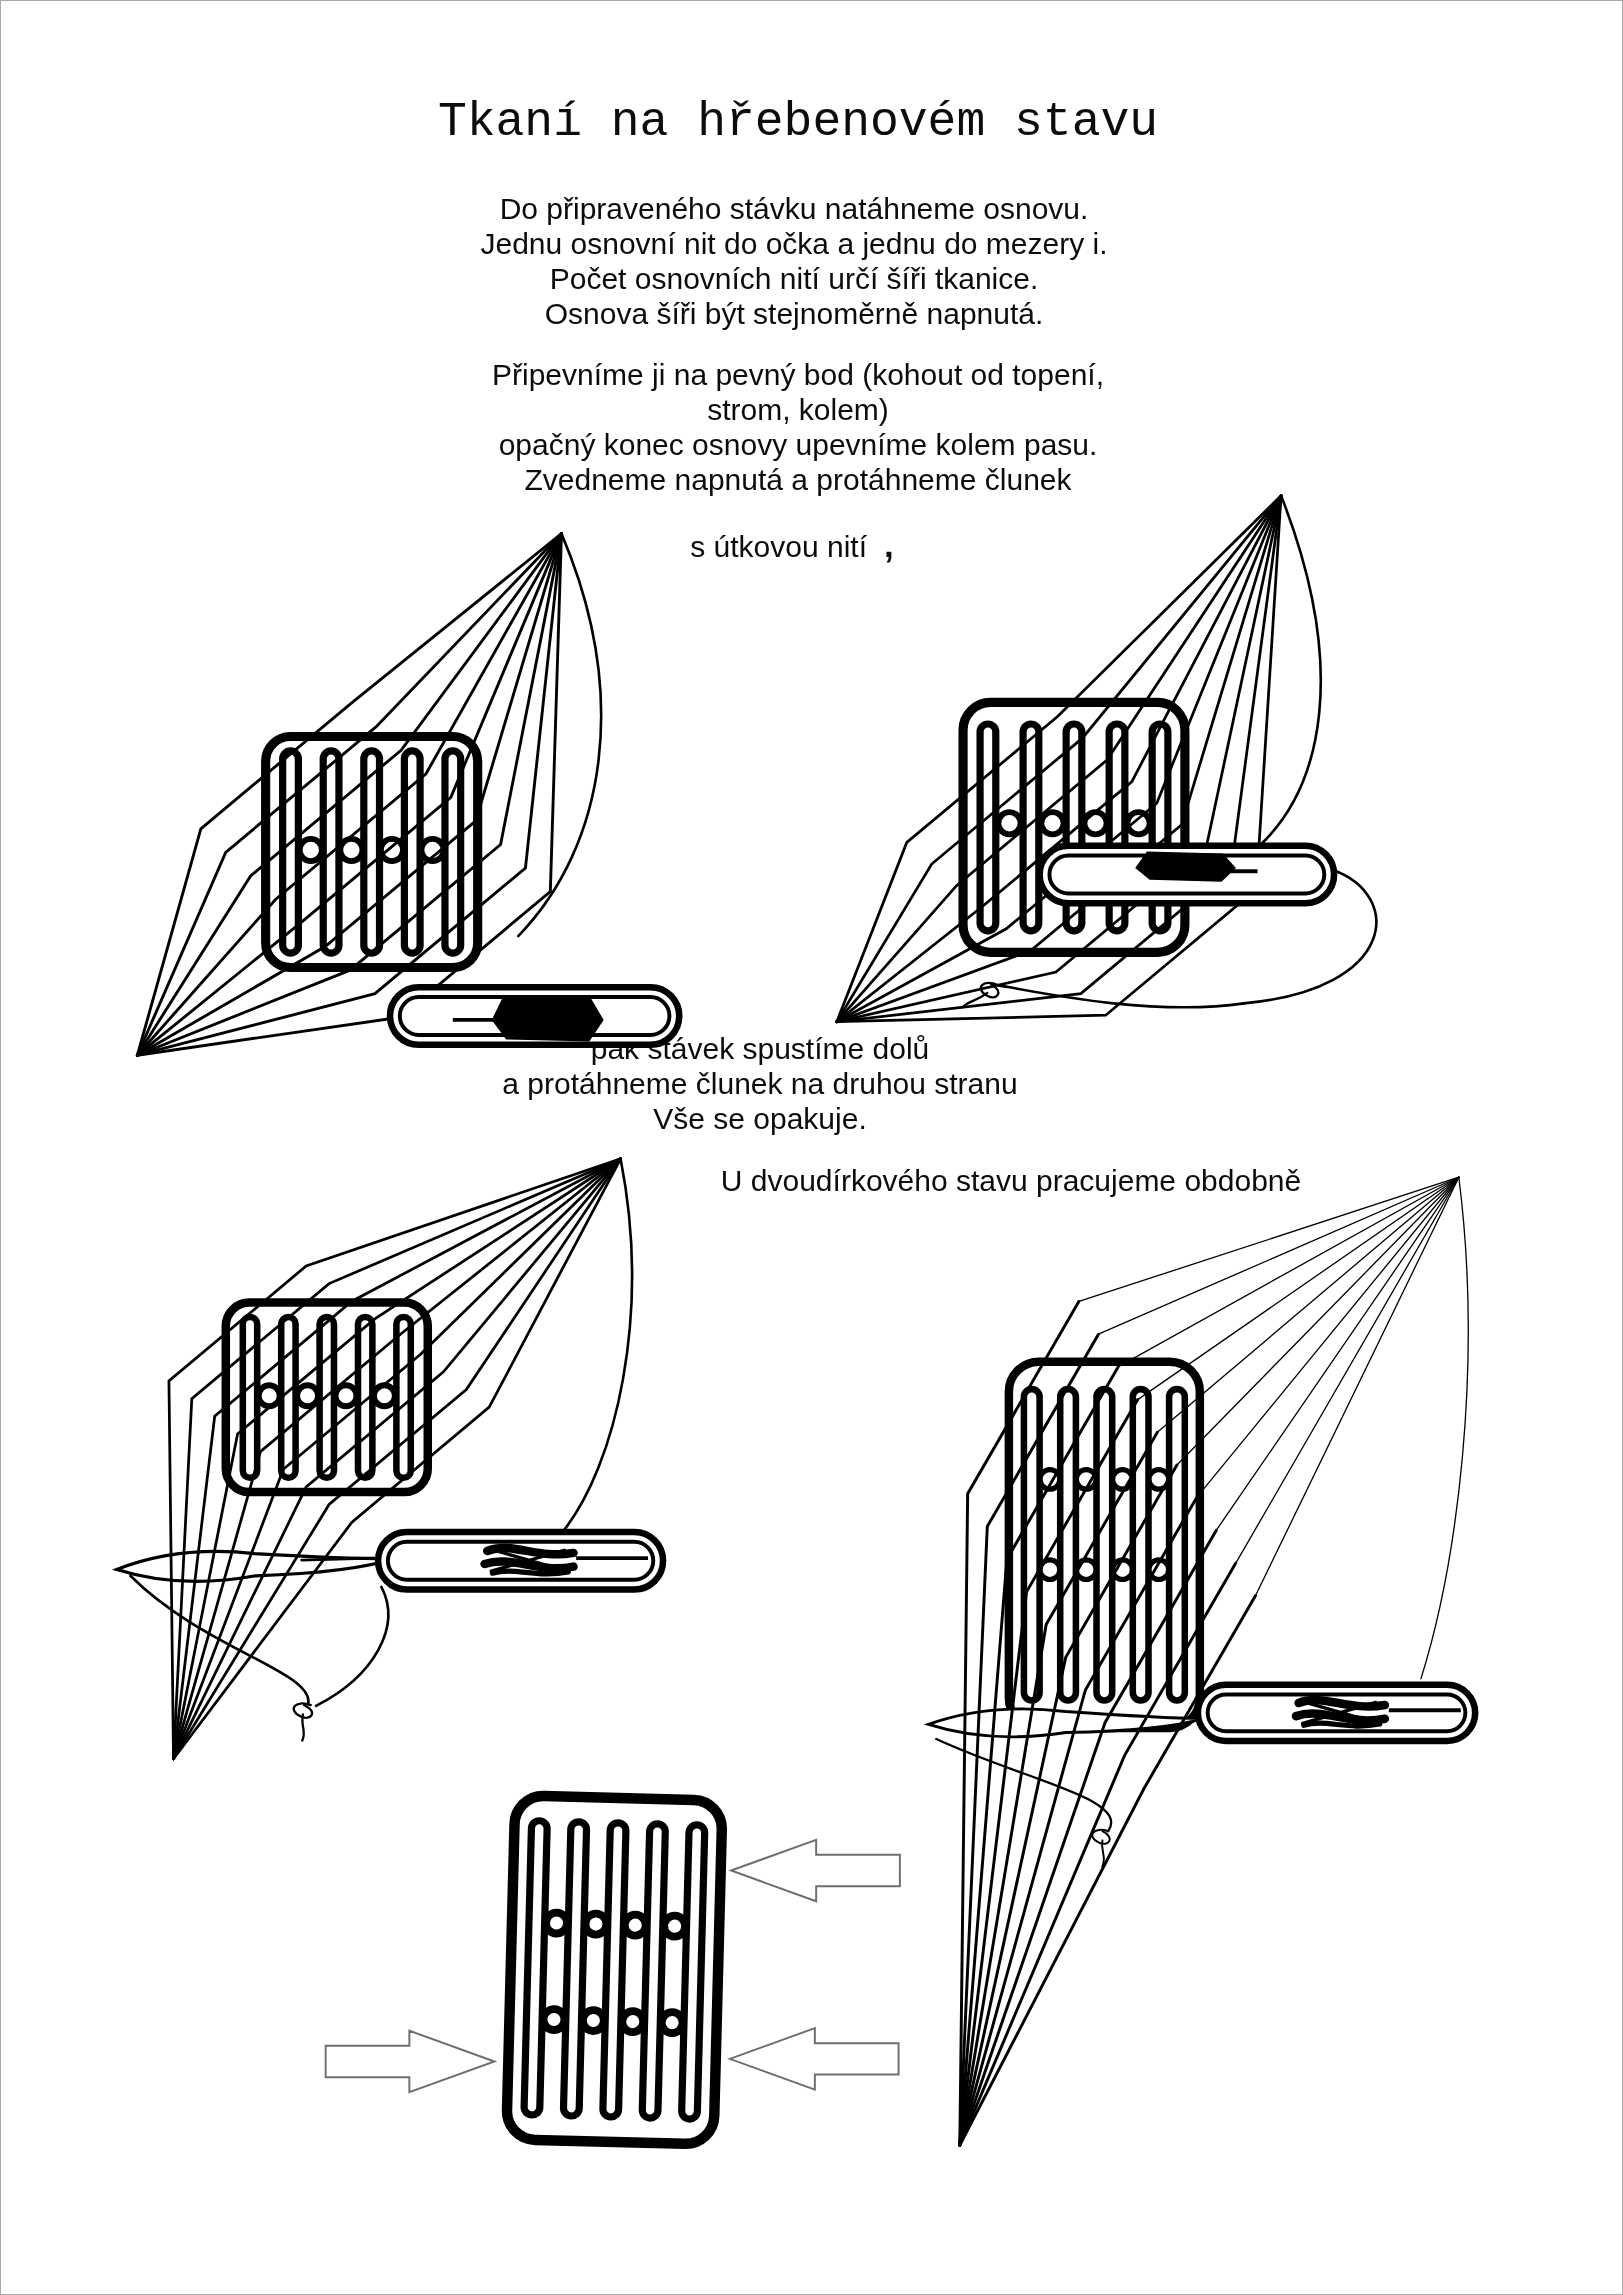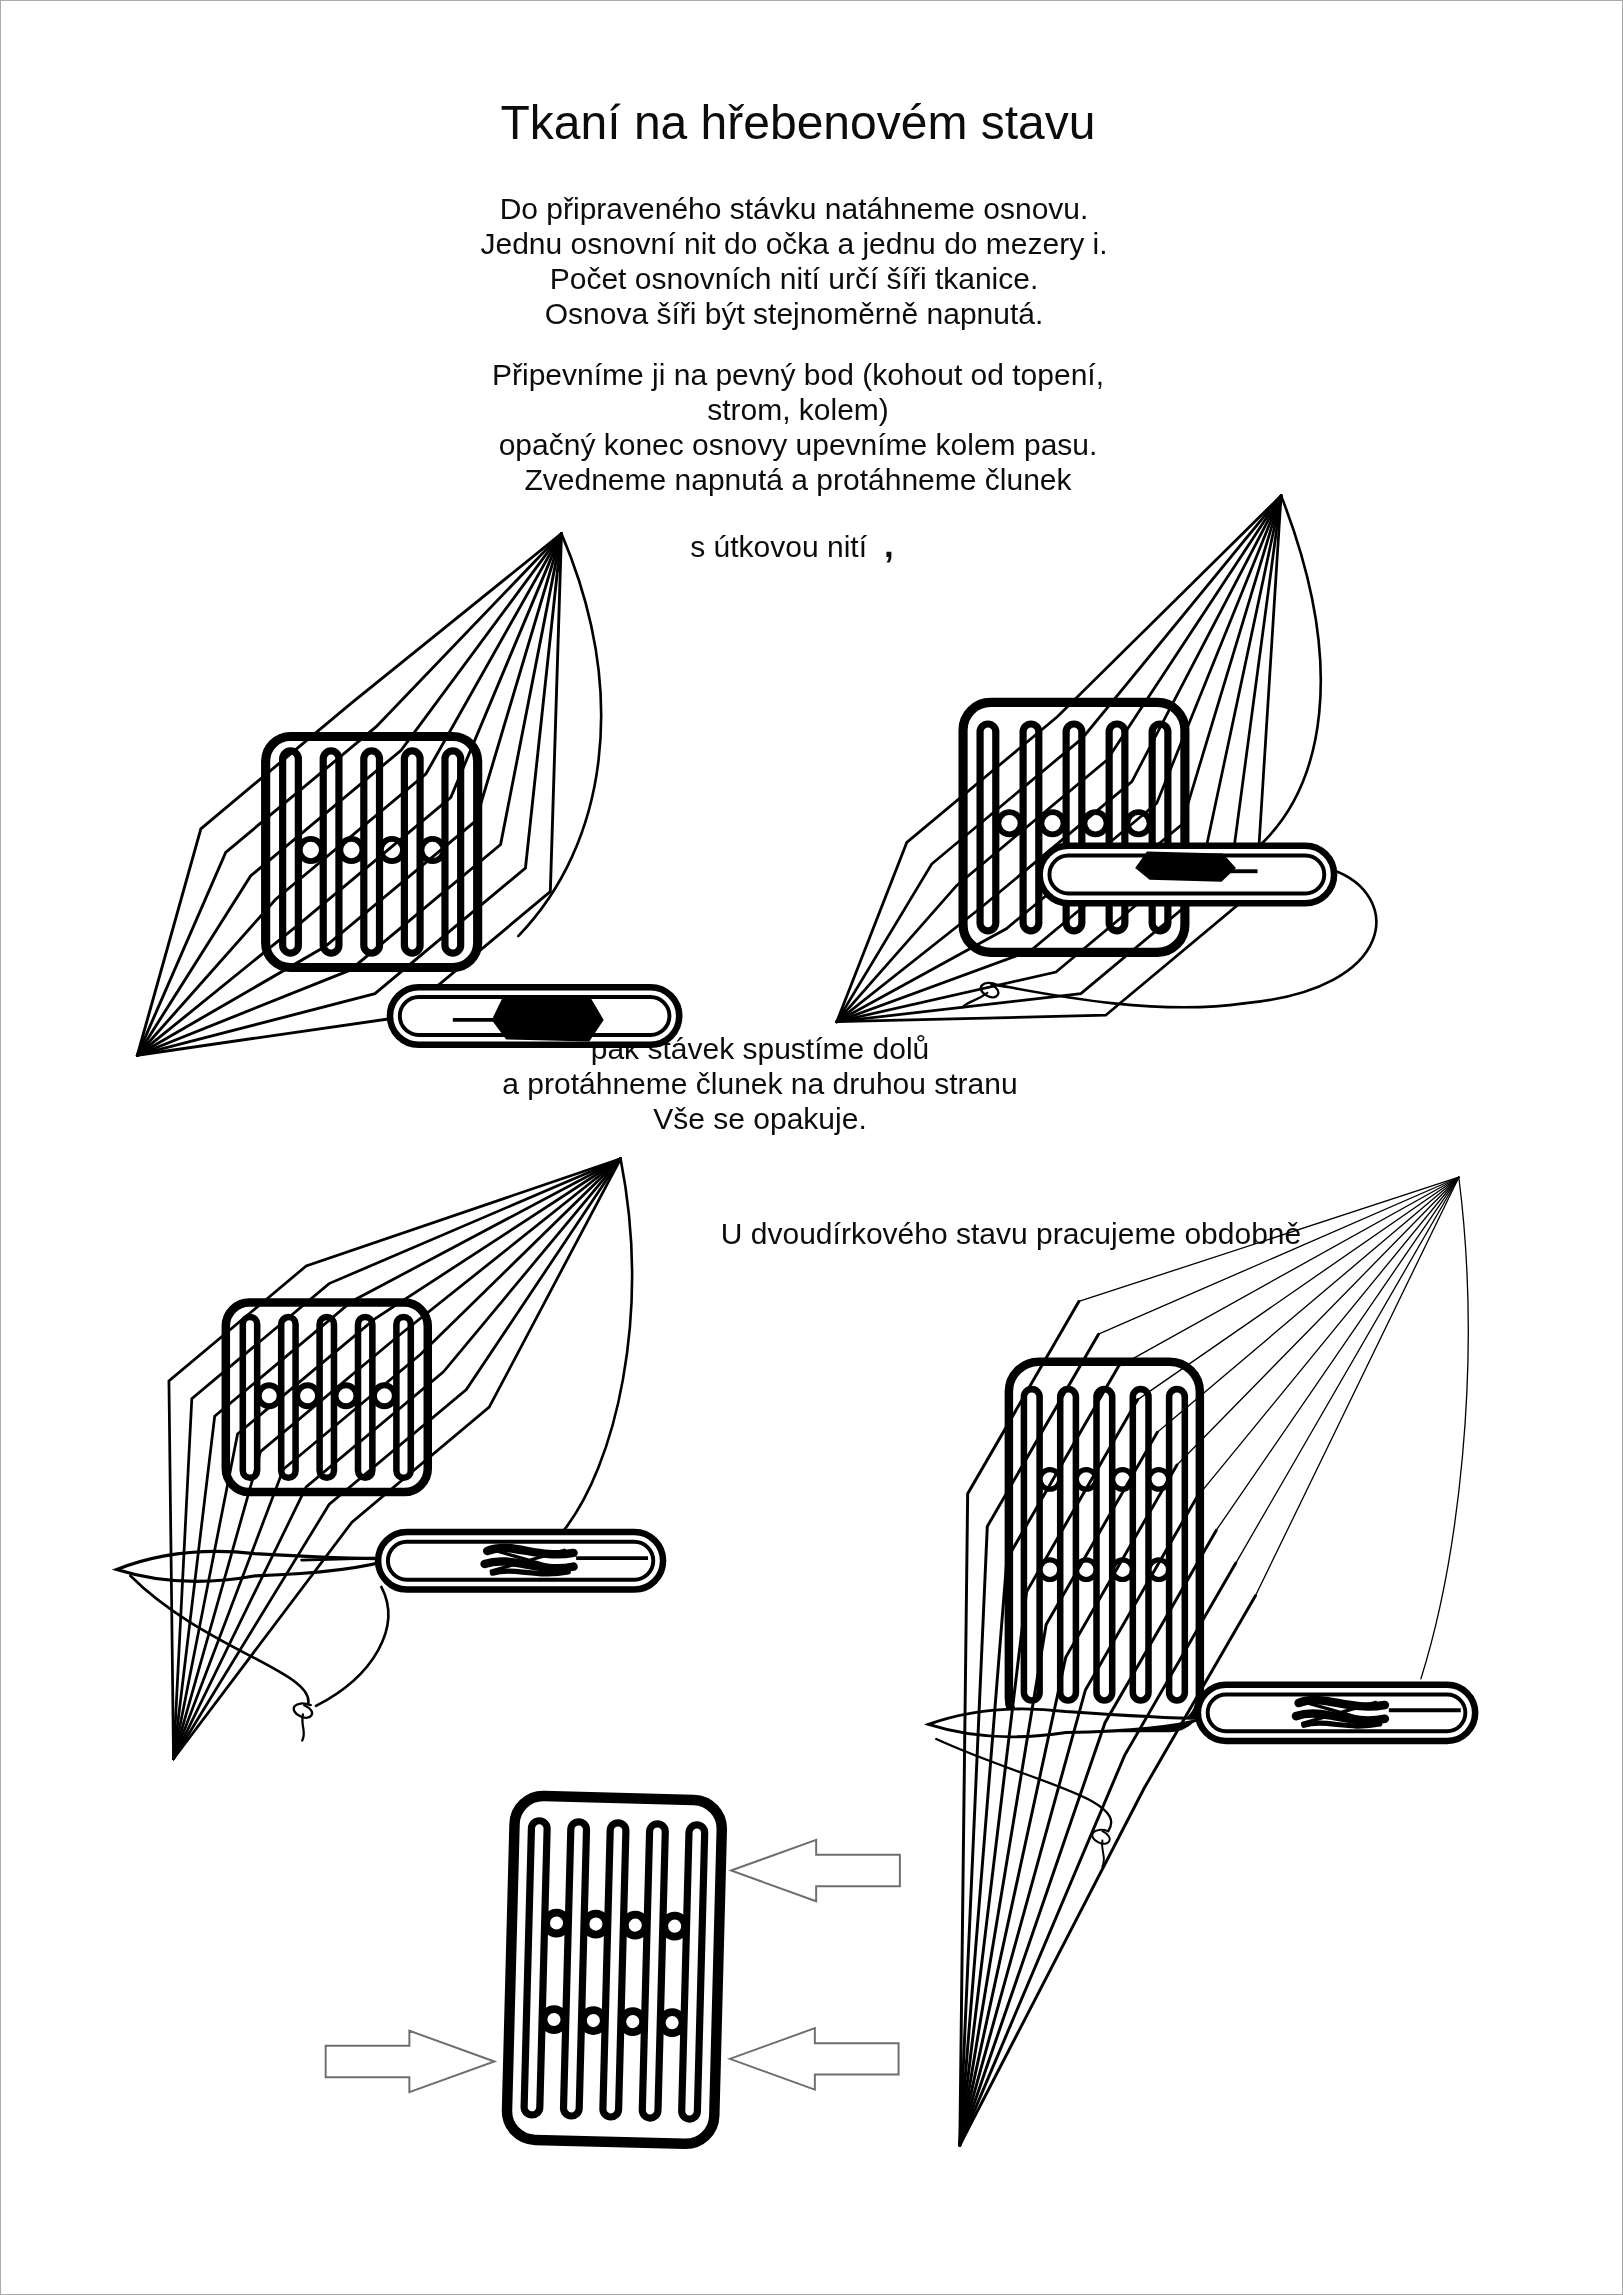--- a/index.html
+++ b/index.html
@@ -19,20 +19,21 @@
     text-align:center;
     font-size:30px;
     line-height:35px;
     white-space:nowrap;
     letter-spacing:0px;
   }
   .title{
     font-size:48px;
     line-height:51px;
     font-weight:400;
+    font-family:Liberation Mono, monospace;
   }
   .weft .comma{
     font-weight:700;
     font-size:35px;
     margin-left:17px;
   }
   svg.fig{position:absolute;overflow:visible;}
 </style>
 </head>
 <body>
@@ -58,21 +59,21 @@
   <div class="tb weft" style="left:791px;top:526px">
     <span>s útkovou nití</span><span class="comma">,</span>
   </div>
 
   <div class="tb" style="left:759px;top:1030px">
     <div>pak stávek spustíme dolů</div>
     <div>a protáhneme člunek na druhou stranu</div>
     <div>Vše se opakuje.</div>
   </div>
 
-  <div class="tb" style="left:1010px;top:1215px">U dvoudírkového stavu pracujeme obdobně</div>
+  <div class="tb" style="left:1010px;top:1162px">U dvoudírkového stavu pracujeme obdobně</div>
 
   <svg id="d1" class="fig" style="left:118px;top:477px" width="576" height="589" viewBox="0 0 880 900">
       <g fill="none" stroke="#000000" stroke-linecap="round">
         <path d="M 676 85 C 780 330 745 560 610 700" stroke-width="4"></path>
       </g>
       <g>
         <rect x="224" y="395" width="324" height="353" rx="38" fill="#ffffff" stroke="#000000" stroke-width="14"></rect>
         <rect x="250" y="417" width="24" height="309" rx="12" fill="#ffffff" stroke="#000000" stroke-width="11"></rect>
         <rect x="312" y="417" width="24" height="309" rx="12" fill="#ffffff" stroke="#000000" stroke-width="11"></rect>
         <rect x="374" y="417" width="24" height="309" rx="12" fill="#ffffff" stroke="#000000" stroke-width="11"></rect>

